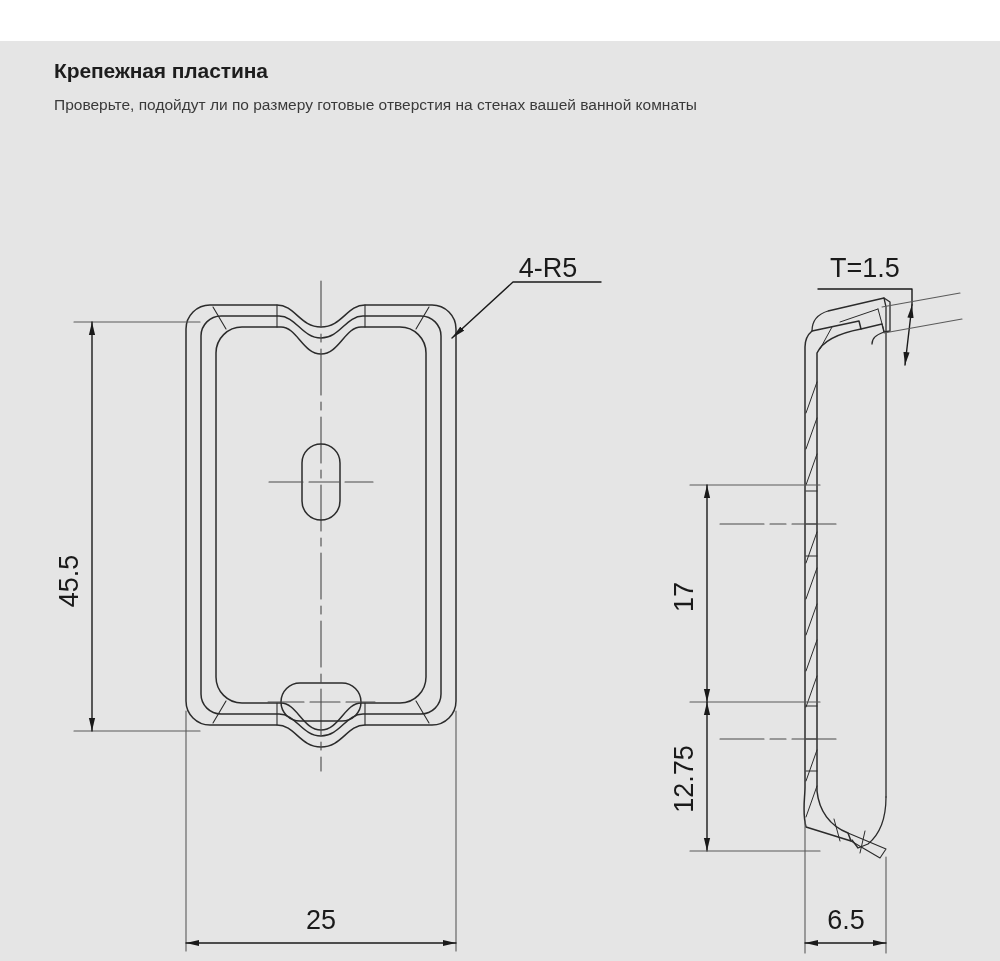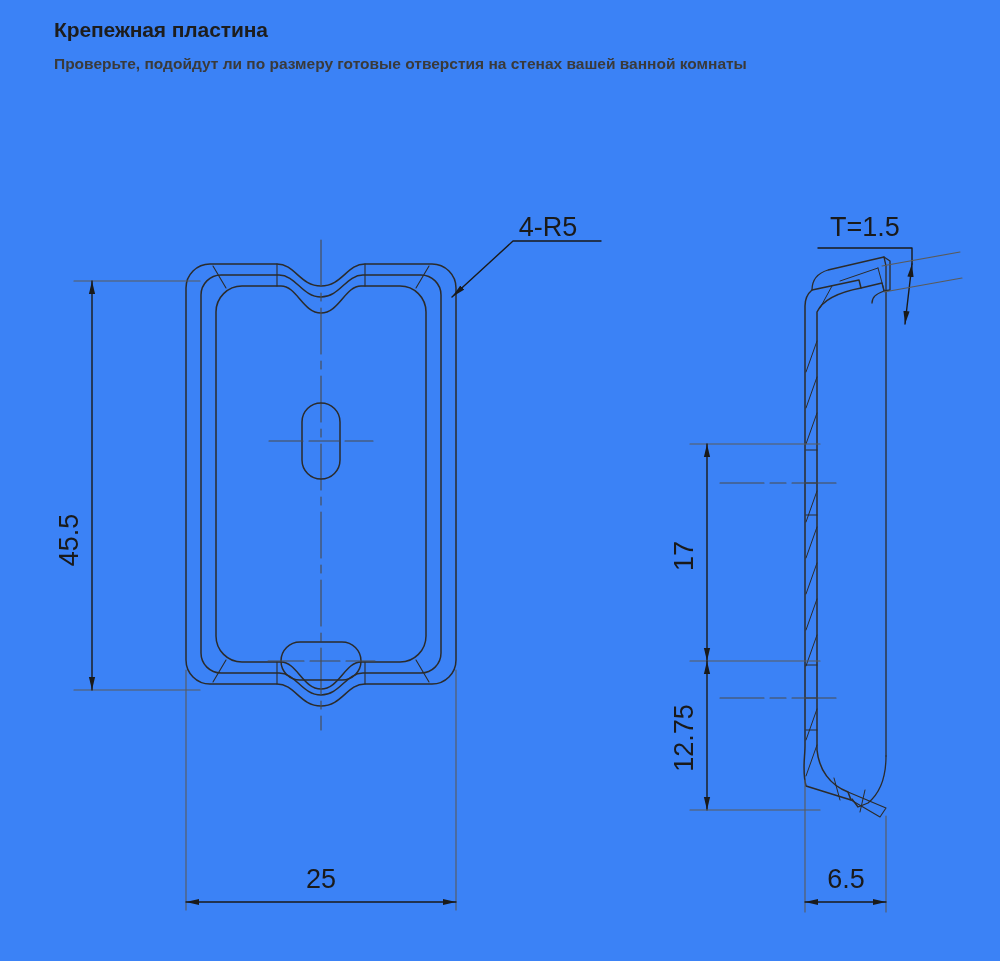--- a/index.html
+++ b/index.html
@@ -11,39 +11,40 @@
     width: 1000px;
     height: 961px;
     position: relative;
     font-family: "Liberation Sans", sans-serif;
     color: #1a1a1a;
     overflow: hidden;
   }
   .sheet {
     position: absolute;
     inset: 0;
-    background: #3b82f6;
+    background: #e5e5e5;
+    margin-top: 41px;
   }
   .header {
     position: absolute;
     left: 54px;
     top: 18px;
     width: 900px;
   }
   .title {
     font-size: 21px;
     font-weight: bold;
     letter-spacing: -0.1px;
     color: #1d1d1d;
     margin: 0 0 11px 0;
     line-height: 1.15;
   }
   .subtitle {
     font-size: 15.5px;
-    font-weight: bold;
+    font-weight: normal;
     color: #3a3a3a;
     line-height: 1.45;
     margin: 0;
     max-width: 900px;
   }
   .drawing {
     position: absolute;
     left: 0;
     top: 140px;
     width: 1000px;

